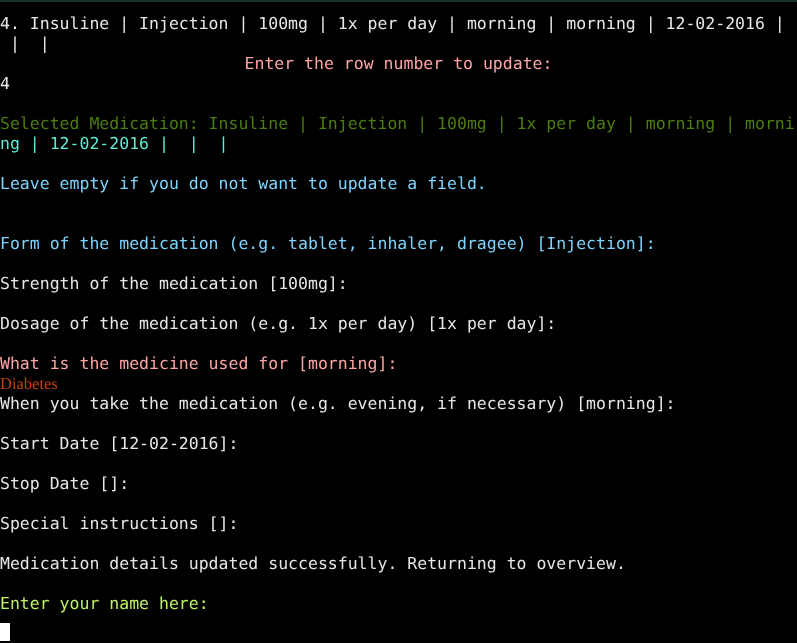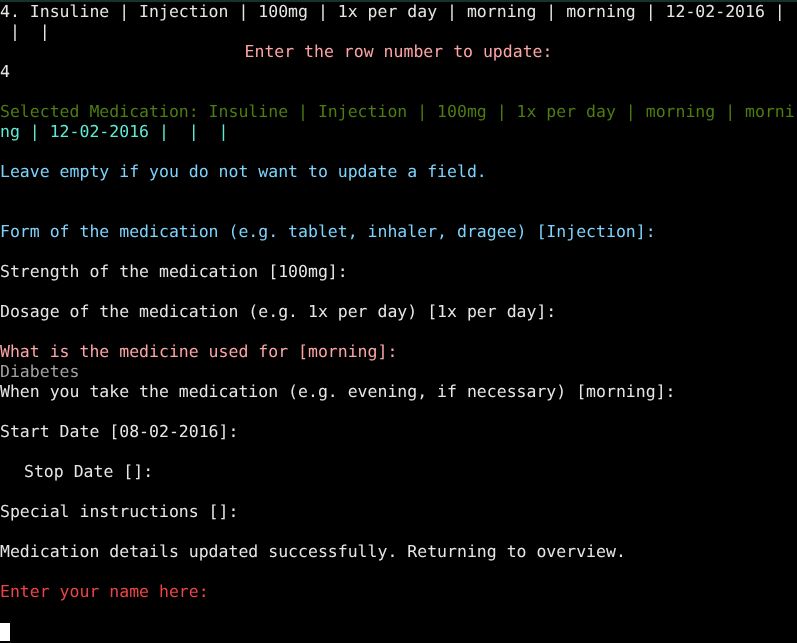--- a/index.html
+++ b/index.html
@@ -25,21 +25,21 @@
   #top-edge {
     position: absolute;
     top: 0;
     left: 0;
     width: 797px;
     height: 2px;
     background: #17312f;
   }
   #console-output {
     position: absolute;
-    top: 2px;
+    top: 14px;
     left: 0;
     width: 797px;
     padding: 0;
     margin: 0;
   }
   .term-line {
     display: block;
     height: 20px;
     line-height: 20px;
     font-family: "DejaVu Sans Mono", "Liberation Mono", monospace;
@@ -82,30 +82,30 @@
       <div class="term-line" style="color: #7dd3fc;">Leave empty if you do not want to update a field.</div>
       <div class="term-line blank"></div>
       <div class="term-line blank"></div>
       <div class="term-line" style="color: #7dd3fc;">Form of the medication (e.g. tablet, inhaler, dragee) [Injection]:</div>
       <div class="term-line blank"></div>
       <div class="term-line" style="color: rgb(230, 230, 230);">Strength of the medication [100mg]:</div>
       <div class="term-line blank"></div>
       <div class="term-line" style="color: rgb(230, 230, 230);">Dosage of the medication (e.g. 1x per day) [1x per day]:</div>
       <div class="term-line blank"></div>
       <div class="term-line" style="color: #fca5a5;">What is the medicine used for [morning]:</div>
-      <div class="term-line" style="color: #a3a3a3;">Diabetes</div>
+      <div class="term-line" style="color: #c2410c; font-family: Liberation Serif, serif;">Diabetes</div>
       <div class="term-line" style="color: rgb(230, 230, 230);">When you take the medication (e.g. evening, if necessary) [morning]:</div>
       <div class="term-line blank"></div>
-      <div class="term-line" style="color: rgb(230, 230, 230);">Start Date [08-02-2016]:</div>
+      <div class="term-line" style="color: rgb(230, 230, 230);">Start Date [12-02-2016]:</div>
       <div class="term-line blank"></div>
-      <div class="term-line" style="color: rgb(230, 230, 230); padding-left: 24px;">Stop Date []:</div>
+      <div class="term-line" style="color: rgb(230, 230, 230);">Stop Date []:</div>
       <div class="term-line blank"></div>
       <div class="term-line" style="color: rgb(230, 230, 230);">Special instructions []:</div>
       <div class="term-line blank"></div>
       <div class="term-line" style="color: rgb(230, 230, 230);">Medication details updated successfully. Returning to overview.</div>
       <div class="term-line blank"></div>
-      <div class="term-line" style="color: #ef4444;">Enter your name here:</div>
+      <div class="term-line" style="color: #bef264;">Enter your name here:</div>
       <div class="term-line blank"></div>
     </div>
 
   <div id="cursor-block" style="top: 623px; left: 0px; background: rgb(255, 255, 255);"></div>
 
 </div>
 
 </body></html>

